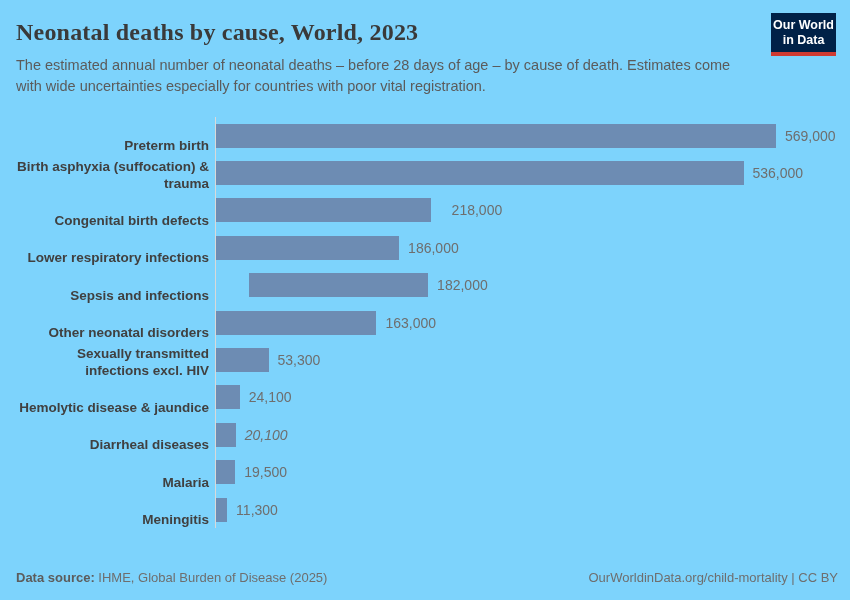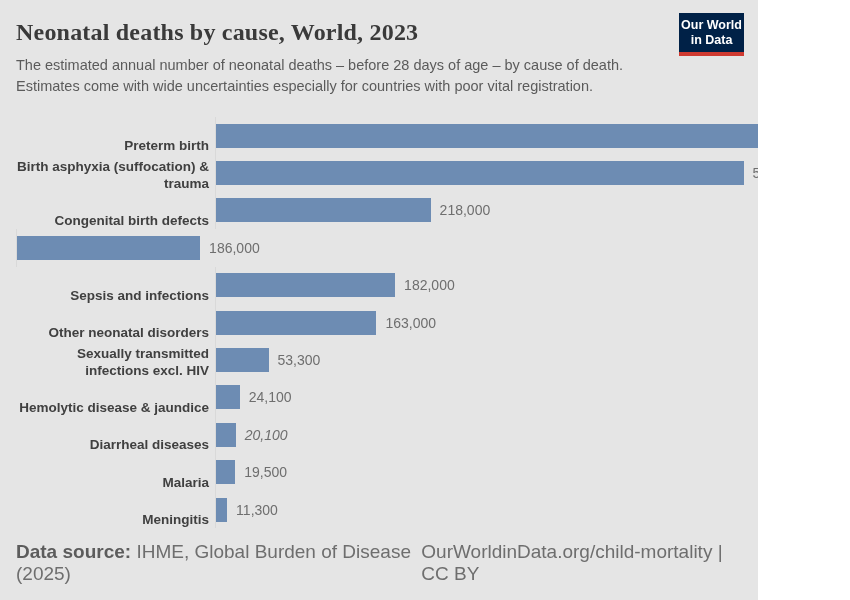--- a/index.html
+++ b/index.html
@@ -1,20 +1,20 @@
 <!DOCTYPE html>
 <html><head>
 <meta charset="utf-8">
 <style>
   * { box-sizing: border-box; margin: 0; padding: 0; }
   html, body { background: #ffffff; }
   .page {
-    width: 758px;
+    width: 850px;
     height: 600px;
-    background: #e5e5e5;
+    background: #7dd3fc;
     display: flex;
     flex-direction: column;
     font-family: "Liberation Sans", sans-serif;
     overflow: hidden;
     position: relative;
   }
   .header {
     padding: 12px 14px 0 16px;
     display: flex;
     justify-content: space-between;
@@ -82,21 +82,21 @@
     font-size: 14px;
     color: #6e6e6e;
     white-space: nowrap;
   }
   .footer {
     margin-top: auto;
     padding: 0 12px 15px 16px;
     display: flex;
     justify-content: space-between;
     align-items: baseline;
-    font-size: 19px;
+    font-size: 13px;
     color: #6e6e6e;
   }
   .source-label { font-weight: 700; color: #5c5c5c; }
 </style>
 </head>
 <body>
 
 <div class="page">
 
   <div class="header">
@@ -120,34 +120,35 @@
       </div>
       <div class="chart-row">
         <div class="row-label">Birth asphyxia (suffocation) &amp; trauma</div>
         <div class="bar-zone" style="border-left-color: rgb(217, 217, 217);">
           <div class="bar" style="background: rgb(109, 140, 179); width: 527.5px;"></div>
           <span class="value-label">536,000</span>
         </div>
       </div>
       <div class="chart-row">
         <div class="row-label">Congenital birth defects</div>
-        <div class="bar-zone" style="border-left-color: rgb(217, 217, 217);">
+        <div class="bar-zone" style="border-left-color: rgb(217, 217, 217); gap: 12px;">
           <div class="bar" style="background: rgb(109, 140, 179); width: 214.6px;"></div>
           <span class="value-label">218,000</span>
         </div>
       </div>
       <div class="chart-row">
+        <div class="row-label">Lower respiratory infections</div>
         <div class="bar-zone" style="border-left-color: rgb(217, 217, 217);">
           <div class="bar" style="background: rgb(109, 140, 179); width: 183.1px;"></div>
           <span class="value-label">186,000</span>
         </div>
       </div>
       <div class="chart-row">
         <div class="row-label">Sepsis and infections</div>
-        <div class="bar-zone" style="border-left-color: rgb(217, 217, 217);">
+        <div class="bar-zone" style="border-left-color: rgb(217, 217, 217); padding-left: 33px;">
           <div class="bar" style="background: rgb(109, 140, 179); width: 179.1px;"></div>
           <span class="value-label">182,000</span>
         </div>
       </div>
       <div class="chart-row">
         <div class="row-label">Other neonatal disorders</div>
         <div class="bar-zone" style="border-left-color: rgb(217, 217, 217);">
           <div class="bar" style="background: rgb(109, 140, 179); width: 160.4px;"></div>
           <span class="value-label">163,000</span>
         </div>

